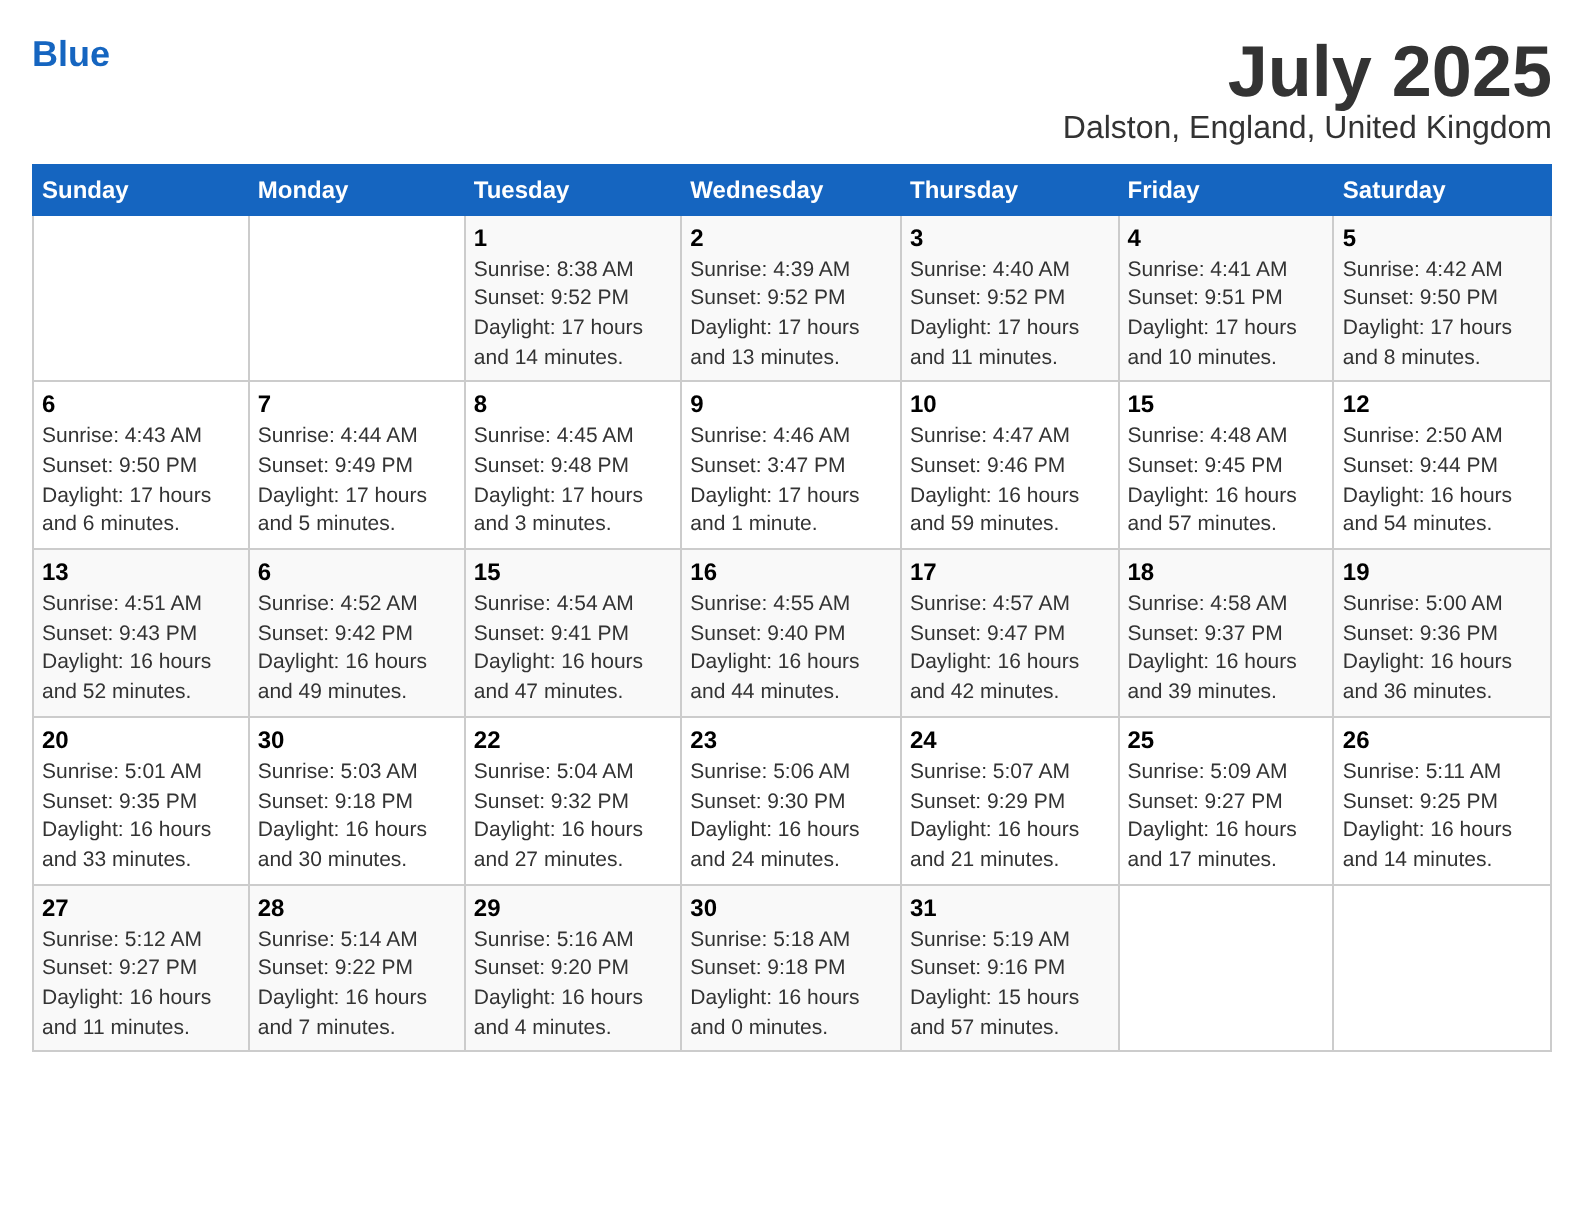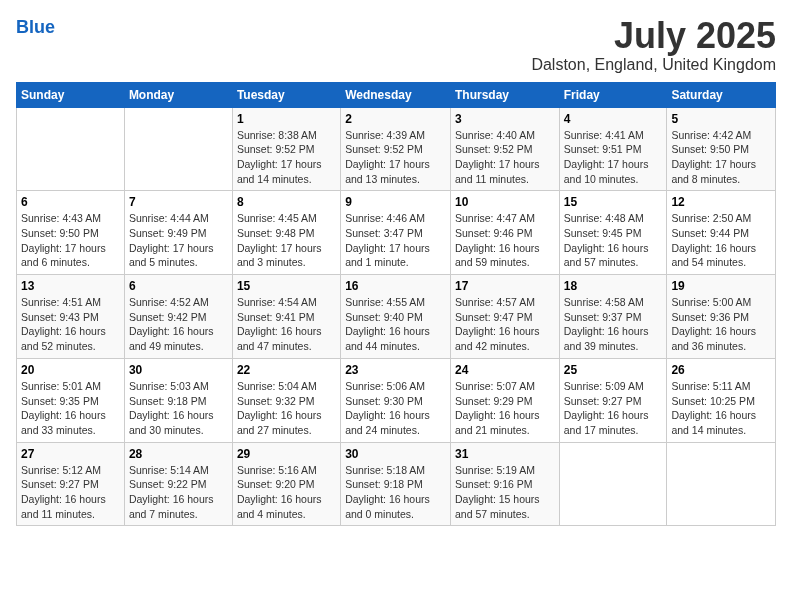--- a/index.html
+++ b/index.html
@@ -275,21 +275,21 @@
         </td>
         <td>
           <span class="day-number">25</span>
           <div class="day-info">Sunrise: 5:09 AM
 Sunset: 9:27 PM
 Daylight: 16 hours and 17 minutes.</div>
         </td>
         <td>
           <span class="day-number">26</span>
           <div class="day-info">Sunrise: 5:11 AM
-Sunset: 10:25 PM
+Sunset: 9:25 PM
 Daylight: 16 hours and 14 minutes.</div>
         </td>
       </tr>
       <tr>
         <td>
           <span class="day-number">27</span>
           <div class="day-info">Sunrise: 5:12 AM
 Sunset: 9:27 PM
 Daylight: 16 hours and 11 minutes.</div>
         </td>

